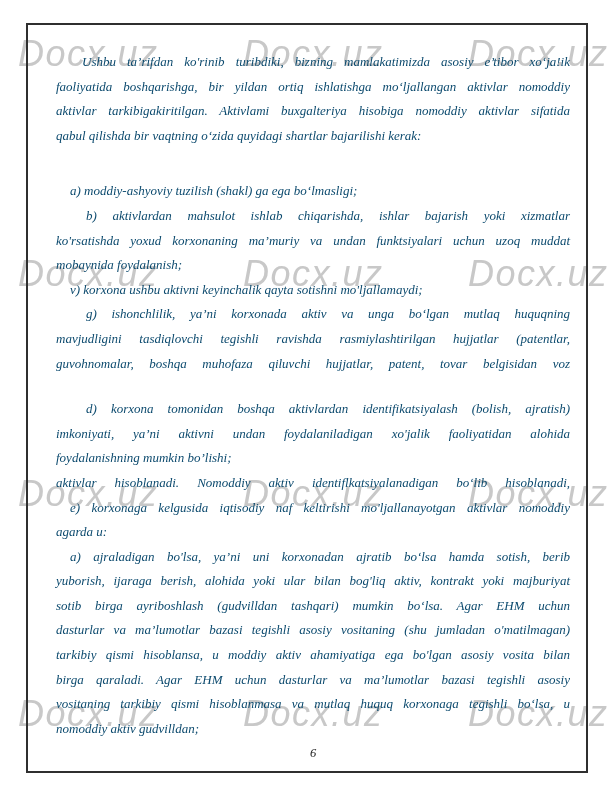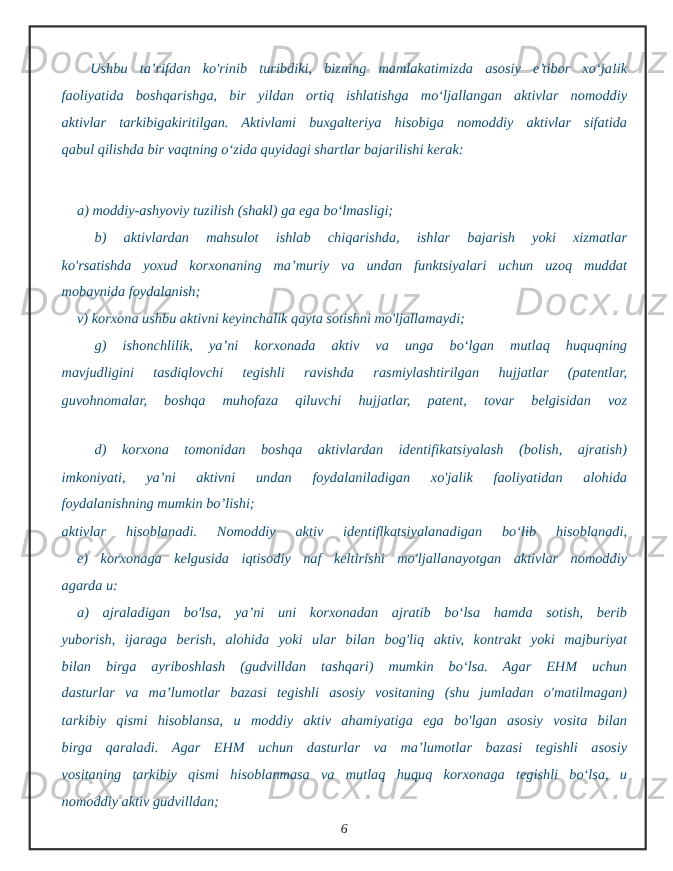--- a/index.html
+++ b/index.html
@@ -107,21 +107,21 @@
         <div class="line last">foydalanishning mumkin bo’lishi;</div>
       </div>
       <div class="para">
         <div class="line">aktivlar hisoblanadi. Nomoddiy aktiv identiflkatsiyalanadigan bo‘lib hisoblanadi,</div>
         <div class="line" style="text-indent: 14px;">e) korxonaga kelgusida iqtisodiy naf keltirishi mo'ljallanayotgan aktivlar nomoddiy</div>
         <div class="line last">agarda u:</div>
       </div>
       <div class="para">
         <div class="line" style="text-indent: 14px;">a) ajraladigan bo'lsa, ya’ni uni korxonadan ajratib bo‘lsa hamda sotish, berib</div>
         <div class="line">yuborish, ijaraga berish, alohida yoki ular bilan bog'liq aktiv, kontrakt yoki majburiyat</div>
-        <div class="line">bilan birga ayriboshlash (gudvilldan tashqari) mumkin bo‘lsa. Agar EHM uchun</div>
+        <div class="line">sotib birga ayriboshlash (gudvilldan tashqari) mumkin bo‘lsa. Agar EHM uchun</div>
         <div class="line">dasturlar va ma’lumotlar bazasi tegishli asosiy vositaning (shu jumladan o'matilmagan)</div>
         <div class="line">tarkibiy qismi hisoblansa, u moddiy aktiv ahamiyatiga ega bo'lgan asosiy vosita bilan</div>
         <div class="line">birga qaraladi. Agar EHM uchun dasturlar va ma’lumotlar bazasi tegishli asosiy</div>
         <div class="line">vositaning tarkibiy qismi hisoblanmasa va mutlaq huquq korxonaga tegishli bo‘lsa, u</div>
         <div class="line last">nomoddiy aktiv gudvilldan;</div>
       </div>
     </div>
 
   <div class="pagenum">6</div>
 

